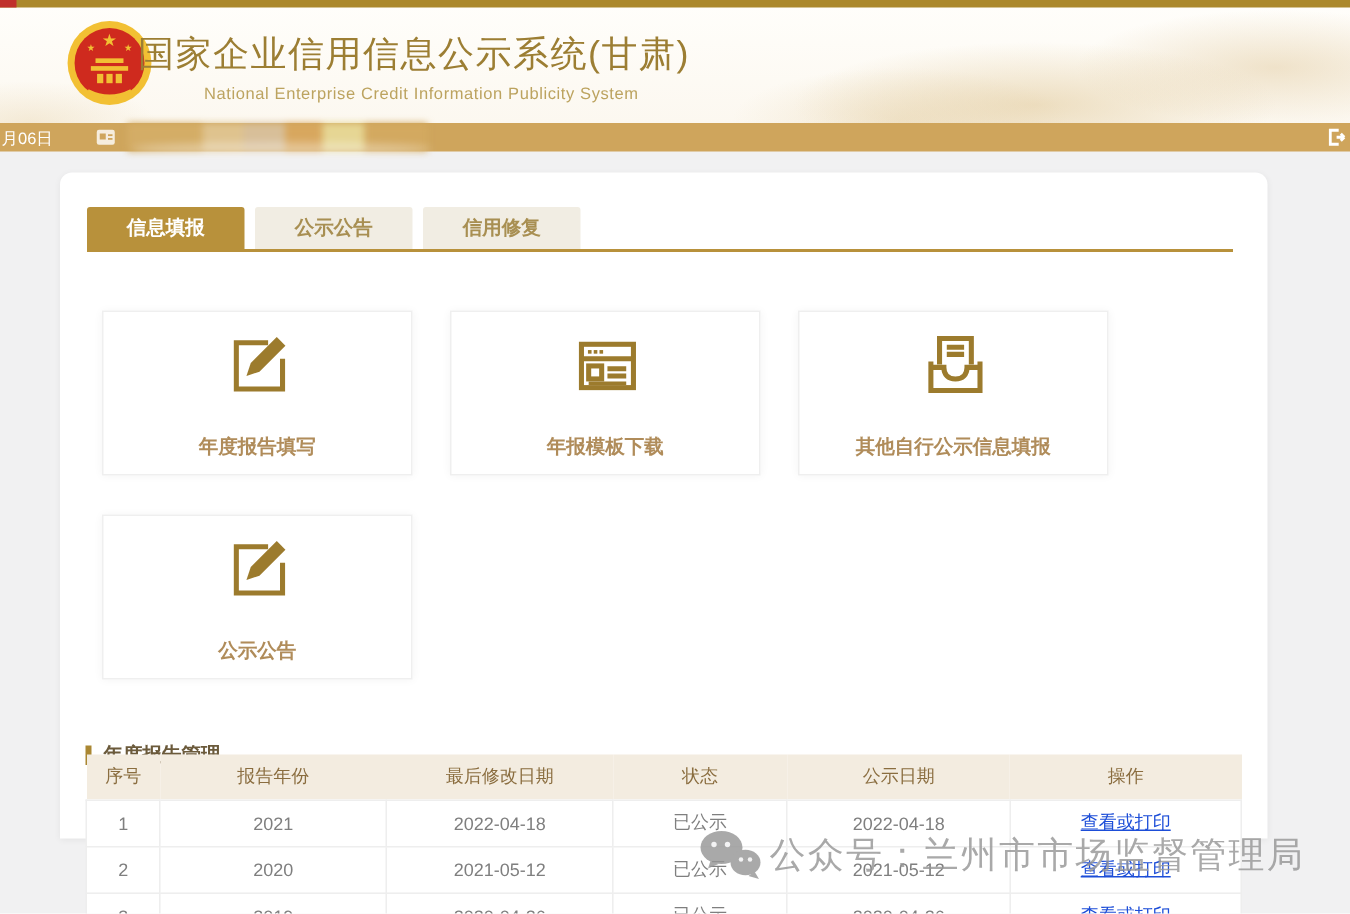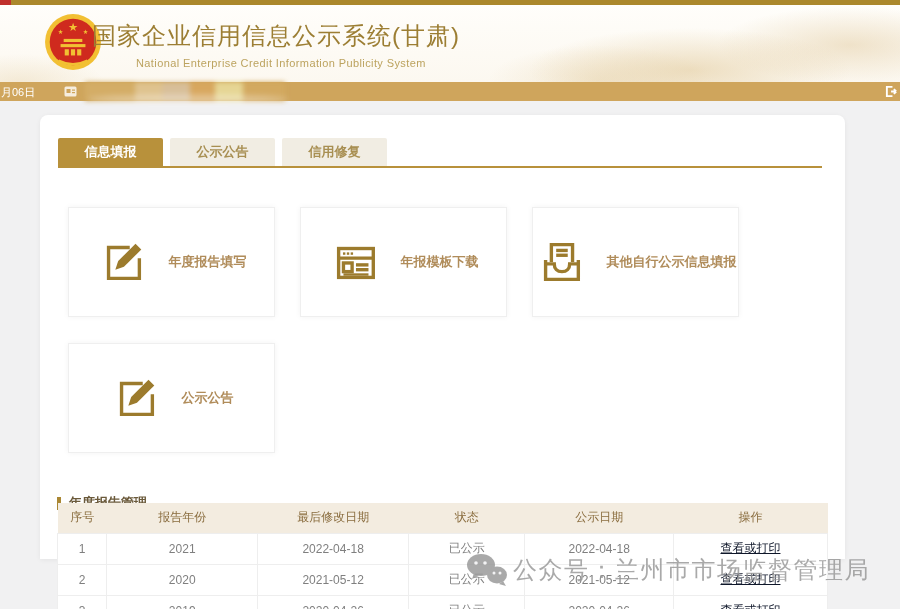--- a/index.html
+++ b/index.html
@@ -66,21 +66,21 @@
   .tab-underline { position:absolute; left:18px; right:23px; top:51px; height:2px; background:#b8913b; }
 
   
   .cards {
     position:absolute; left:28px; top:92px;
     display:grid; grid-template-columns:repeat(3,207px); gap:26px 25px;
   }
   .card {
     width:207px; height:110px; background:#fff;
     border:1px solid #efefef; box-shadow:0 0 6px rgba(0,0,0,.05);
-    display:flex; flex-direction:row; align-items:center; justify-content:center;
+    display:flex; flex-direction:column; align-items:center; justify-content:center;
     gap:20px; cursor:pointer;
   }
   .card svg { width:52px; height:52px; }
   .card-label { font-size:13px; font-weight:bold; color:#b08c5a; }
 
   
   .section-head { position:absolute; left:17px; top:379px; display:flex; align-items:center; }
   .section-bar { width:4px; height:13px; background:#aa8733; margin-right:8px; }
   .section-title { font-size:13px; font-weight:bold; color:#6b5a3b; }
 
@@ -90,21 +90,21 @@
     border-collapse:collapse; font-size:12px; table-layout:fixed;
   }
   .report-table th {
     height:30px; background:#f3ece0; color:#8a6d3f; font-weight:normal;
     text-align:center; border:none;
   }
   .report-table td {
     height:31px; background:#fff; color:#7f7f7f; text-align:center;
     border:1px solid #eeeeee;
   }
-  .report-table a { color:#0f172a; text-decoration:underline; cursor:pointer; }
+  .report-table a { color:#1d4ed8; text-decoration:underline; cursor:pointer; }
   .c-no{width:6.4%} .c-year{width:19.6%} .c-mod{width:19.6%}
   .c-status{width:15.1%} .c-pub{width:19.3%} .c-op{width:20%}
 
   
   .watermark {
     position:absolute; left:466px; top:553px; z-index:50; pointer-events:none;
     display:flex; align-items:center; gap:5px; opacity:.82;
   }
   .watermark-text { font-size:24px; color:#979797; letter-spacing:1.5px; white-space:nowrap; }
 </style>

